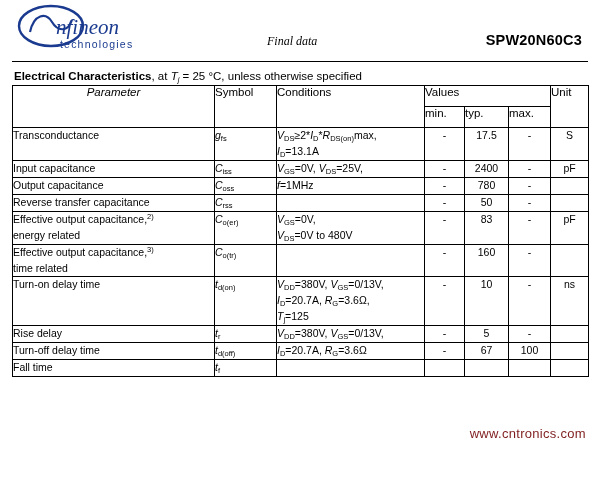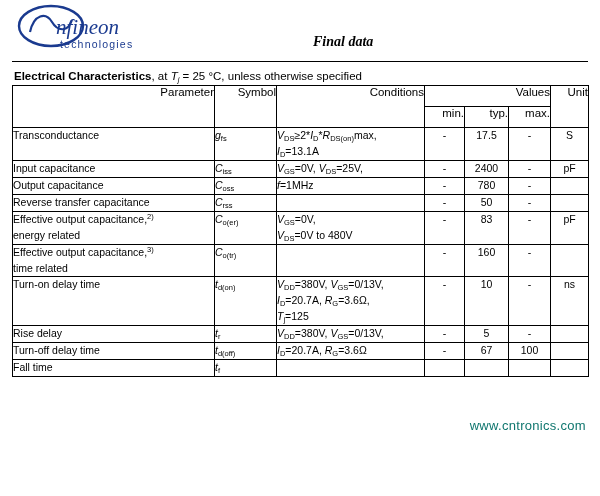--- a/index.html
+++ b/index.html
@@ -35,23 +35,22 @@
     width: 155px;
     height: 52px;
   }
   .logo svg { display: block; }
   .final-data {
     position: absolute;
     left: 255px;
     top: 34px;
     font-family: "Liberation Serif", serif;
     font-style: italic;
-    font-weight: bold;
-    font-size: 14px;
-    margin-left: 46px;
+    font-weight: normal;
+    font-size: 12px;
   }
   .part-number {
     position: absolute;
     right: 6px;
     top: 32px;
     font-family: "Liberation Sans", sans-serif;
     font-weight: bold;
     font-size: 14.5px;
     letter-spacing: 0.2px;
   }
@@ -82,29 +81,30 @@
     table-layout: fixed;
     font-family: "Liberation Sans", sans-serif;
     font-size: 10.5px;
   }
   table.spec th, table.spec td {
     border: 1px solid #000;
     padding: 0;
     vertical-align: top;
   }
   .hdr {
-    text-align: right;
+    text-align: left;
     font-weight: normal;
     font-size: 11.5px;
     height: 20px;
     vertical-align: middle;
   }
   .hdr-param {
-    text-align: right;
+    text-align: center;
     padding-left: 6px;
+    font-style: italic;
   }
   .cell-param {
     padding: 4px 4px 4px 6px;
     line-height: 15px;
     margin-left: 12px;
   }
   .cell-sym {
     padding: 4px 2px 4px 6px;
     line-height: 15px;
   }
@@ -131,44 +131,45 @@
   }
   sup {
     font-size: 7.5px;
     vertical-align: baseline;
     position: relative;
     top: -4px;
   }
   .watermark {
     position: absolute;
     right: 14px;
-    bottom: 11px;
+    bottom: 3px;
     font-family: "Liberation Sans", sans-serif;
     font-size: 13px;
-    color: #0f766e;
+    color: #7f1d1d;
     letter-spacing: 0.3px;
   }
 </style>
 </head>
 <body>
 
 <div class="page">
 
   <div class="header">
 
     <div class="logo">
       <svg width="155" height="52" viewBox="0 0 155 52" xmlns="http://www.w3.org/2000/svg">
         <ellipse cx="35" cy="22" rx="32" ry="20" fill="none" stroke="#1a3a8f" stroke-width="2.4"></ellipse>
         <path d="M14 28 C18 10, 30 8, 36 18 C42 28, 52 28, 56 16" fill="none" stroke="#1a3a8f" stroke-width="2.2"></path>
         <text x="40" y="30" font-family="Liberation Serif, serif" font-size="21" font-style="italic" fill="#1a3a8f">nfineon</text>
         <text x="44" y="44" font-family="Liberation Sans, sans-serif" font-size="10.5" letter-spacing="1.2" fill="#1a3a8f">technologies</text>
       </svg>
     </div>
 
     <div class="final-data">Final data</div>
+    <div class="part-number">SPW20N60C3</div>
     <div class="header-rule"></div>
   </div>
 
   <div class="section-title">
     <b>Electrical Characteristics</b><span>, at </span><i><span>T</span><sub>j</sub></i><span> = 25 °C, unless otherwise specified</span>
   </div>
 
   <table class="spec">
     <colgroup>
       <col style="width:202px">

